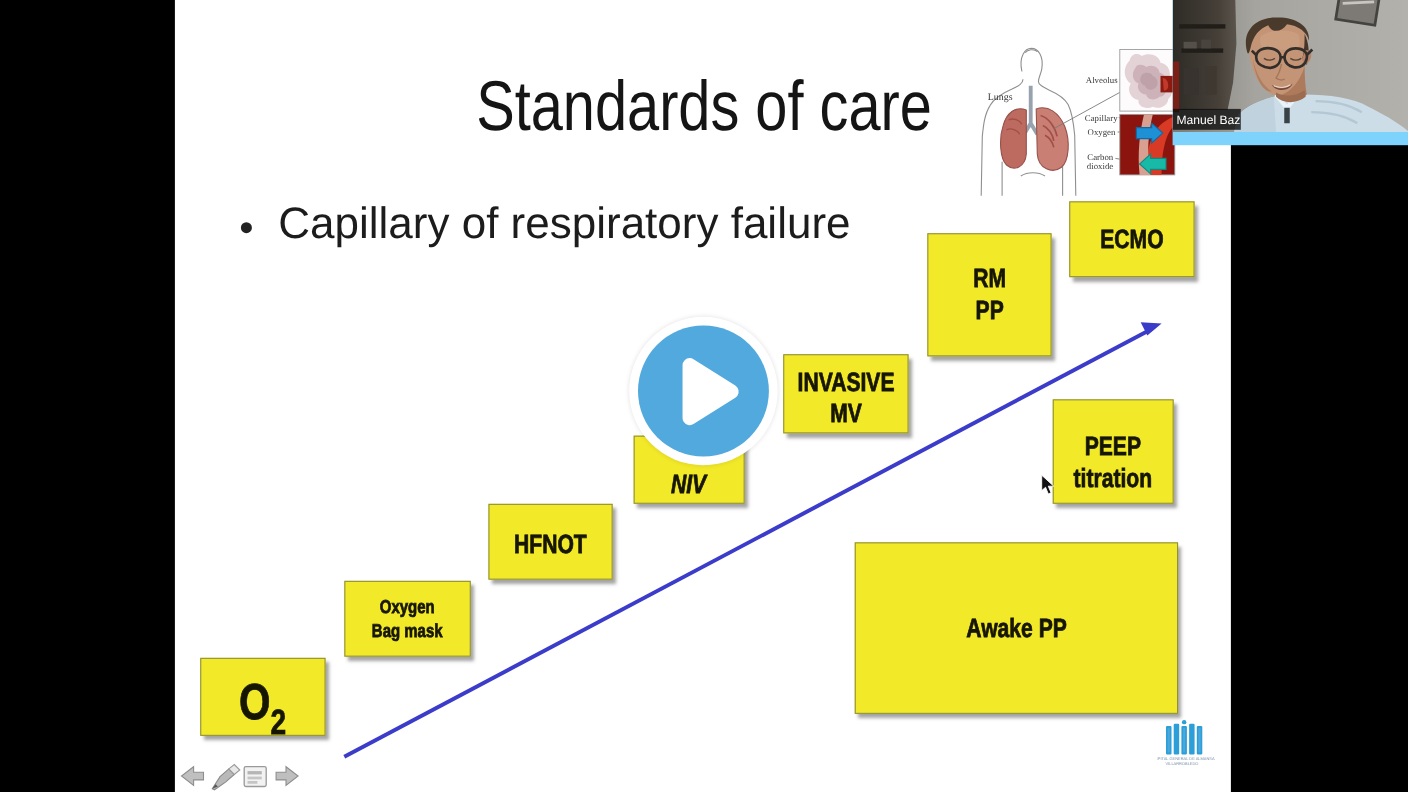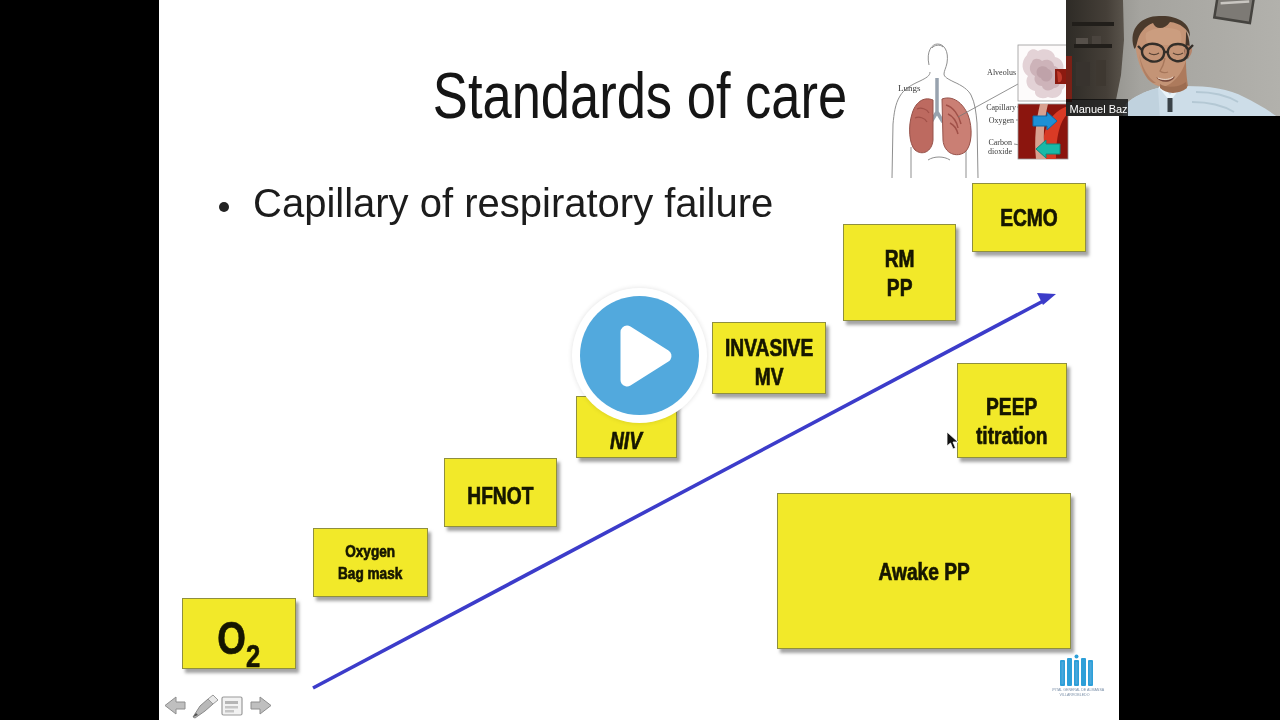--- a/index.html
+++ b/index.html
@@ -34,21 +34,21 @@
   </div>
 <div class="abs yb f24" style="left:444px;top:458px;width:113px;height:69px;padding-top:5px;">
     <div>HFNOT</div>
   </div>
 <div class="abs yb f24" style="left:576px;top:396px;width:101px;height:62px;justify-content:flex-end;padding-bottom:2px;font-style:italic;">
     <div>NIV</div>
   </div>
 <div class="abs yb f24" style="left:712px;top:322px;width:114px;height:72px;padding-top:7px;">
     <div>INVASIVE<br>MV</div>
   </div>
-<div class="abs yb f24" style="left:843px;top:224px;width:113px;height:97px;">
+<div class="abs yb f24" style="left:843px;top:212px;width:113px;height:112px;">
     <div>RM<br>PP</div>
   </div>
 <div class="abs yb f24" style="left:972px;top:183px;width:114px;height:69px;">
     <div>ECMO</div>
   </div>
 <div class="abs yb f24" style="left:957px;top:363px;width:110px;height:95px;padding-top:20px;">
     <div>PEEP<br>titration</div>
   </div>
 <div class="abs yb f24" style="left:777px;top:493px;width:294px;height:156px;">
     <div>Awake PP</div>
@@ -103,21 +103,21 @@
 
   <g>
     <rect x="148" y="84" width="50" height="55" fill="#8b150e" stroke="#999" stroke-width="0.8"></rect>
     <path d="M198 86 C180 92 172 108 172 139 L186 139 C186 112 192 98 198 94 Z" fill="#d93a25"></path>
     <path d="M170 84 C166 100 164 120 166 139 L176 139 C172 120 174 100 178 84 Z" fill="#d8a090"></path>
     <path d="M163 96 l14 0 l0 -4 l10 9 l-10 9 l0 -4 l-14 0 Z" fill="#1e90d6" stroke="#0c6aa8" stroke-width="1"></path>
     <path d="M190 124 l-14 0 l0 -4 l-10 9 l10 9 l0 -4 l14 0 Z" fill="#19b9a8" stroke="#0e8a7e" stroke-width="1"></path>
   </g>
 </svg>
 
-<div class="abs" id="cam" style="left:1066px;top:0;width:214px;height:116px;background:#fef9c3;overflow:hidden;">
+<div class="abs" id="cam" style="left:1066px;top:0;width:214px;height:132px;background:#7dd3fc;overflow:hidden;">
 <svg width="214" height="120" viewBox="0 0 214 120">
   <defs>
     <linearGradient id="wall" x1="0" y1="0" x2="1" y2="0">
       <stop offset="0" stop-color="#7d7c77"></stop>
       <stop offset="0.35" stop-color="#a5a49f"></stop>
       <stop offset="1" stop-color="#b2b1ac"></stop>
     </linearGradient>
   </defs>
   <rect x="0" y="0" width="214" height="120" fill="url(#wall)"></rect>
 

